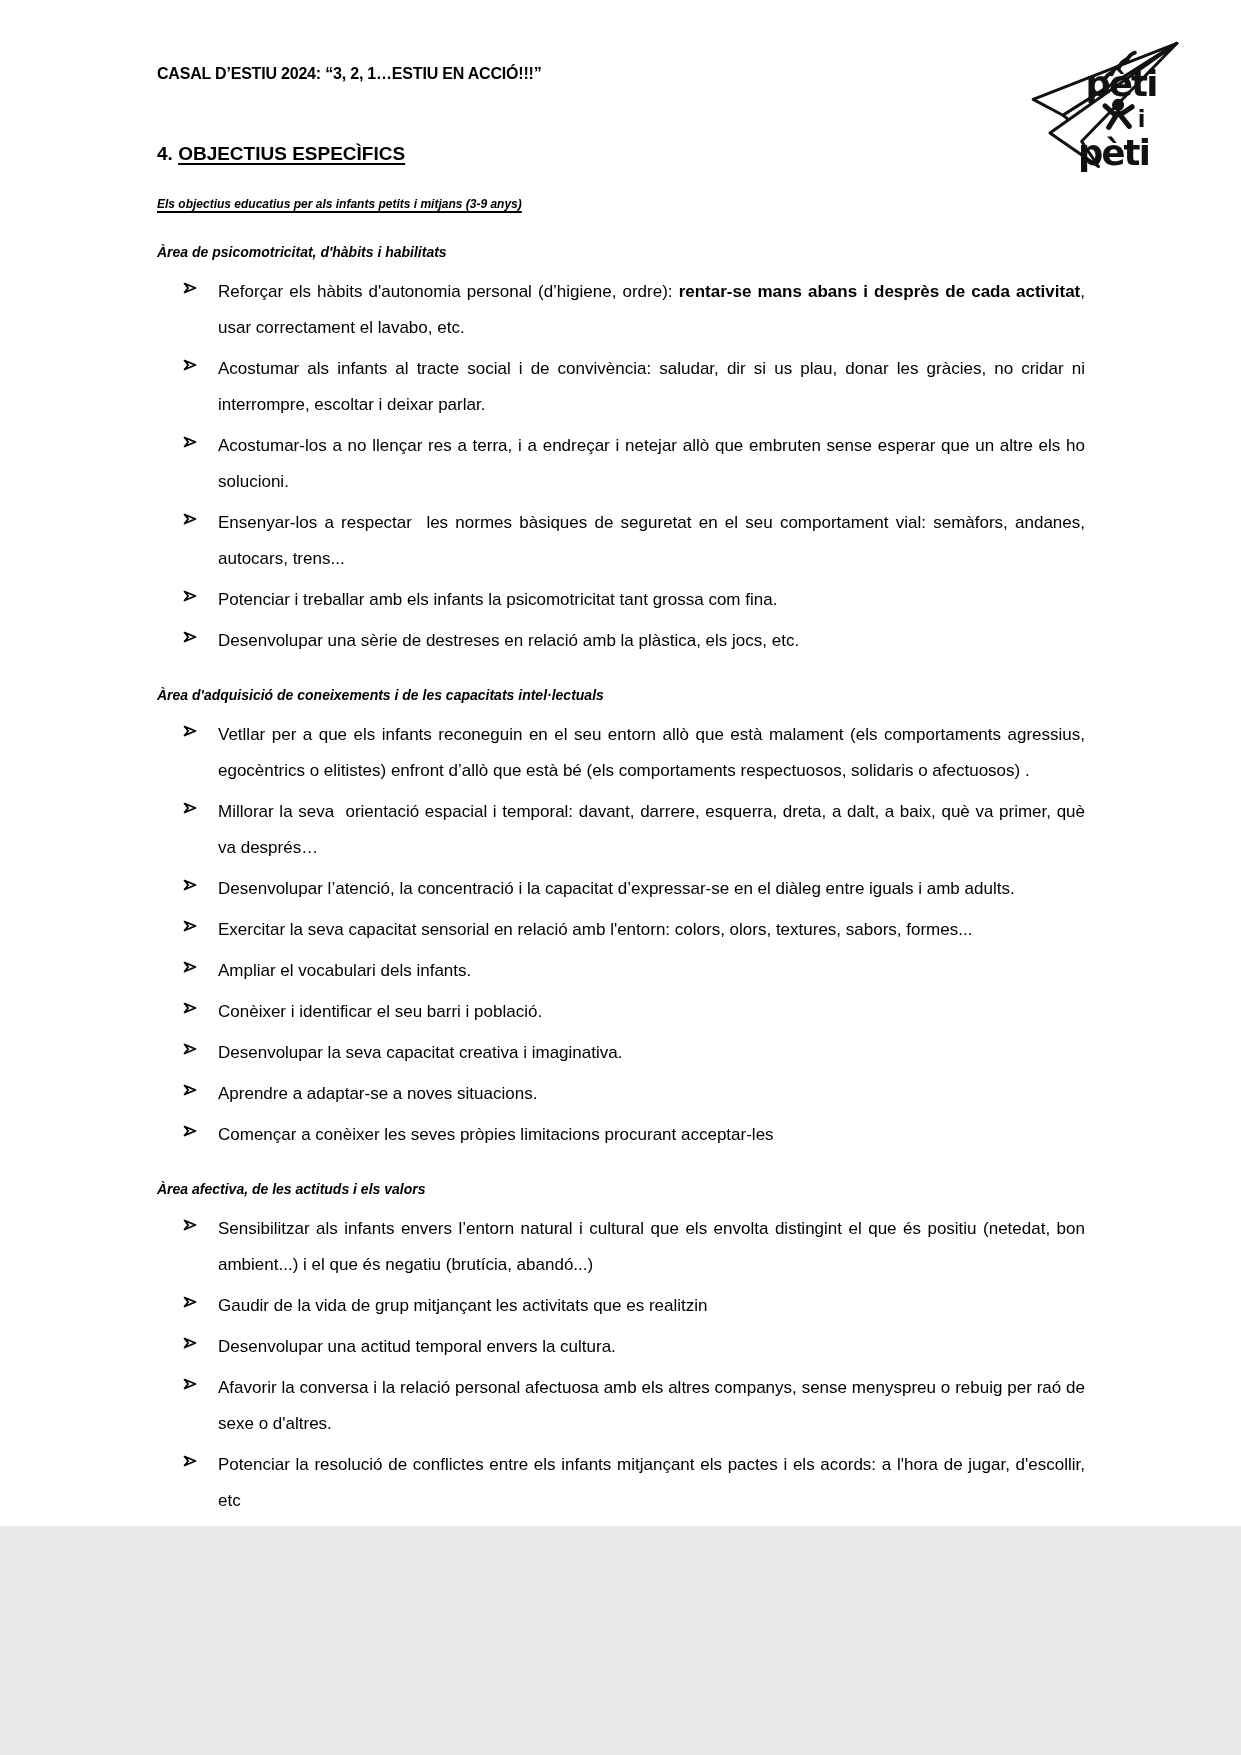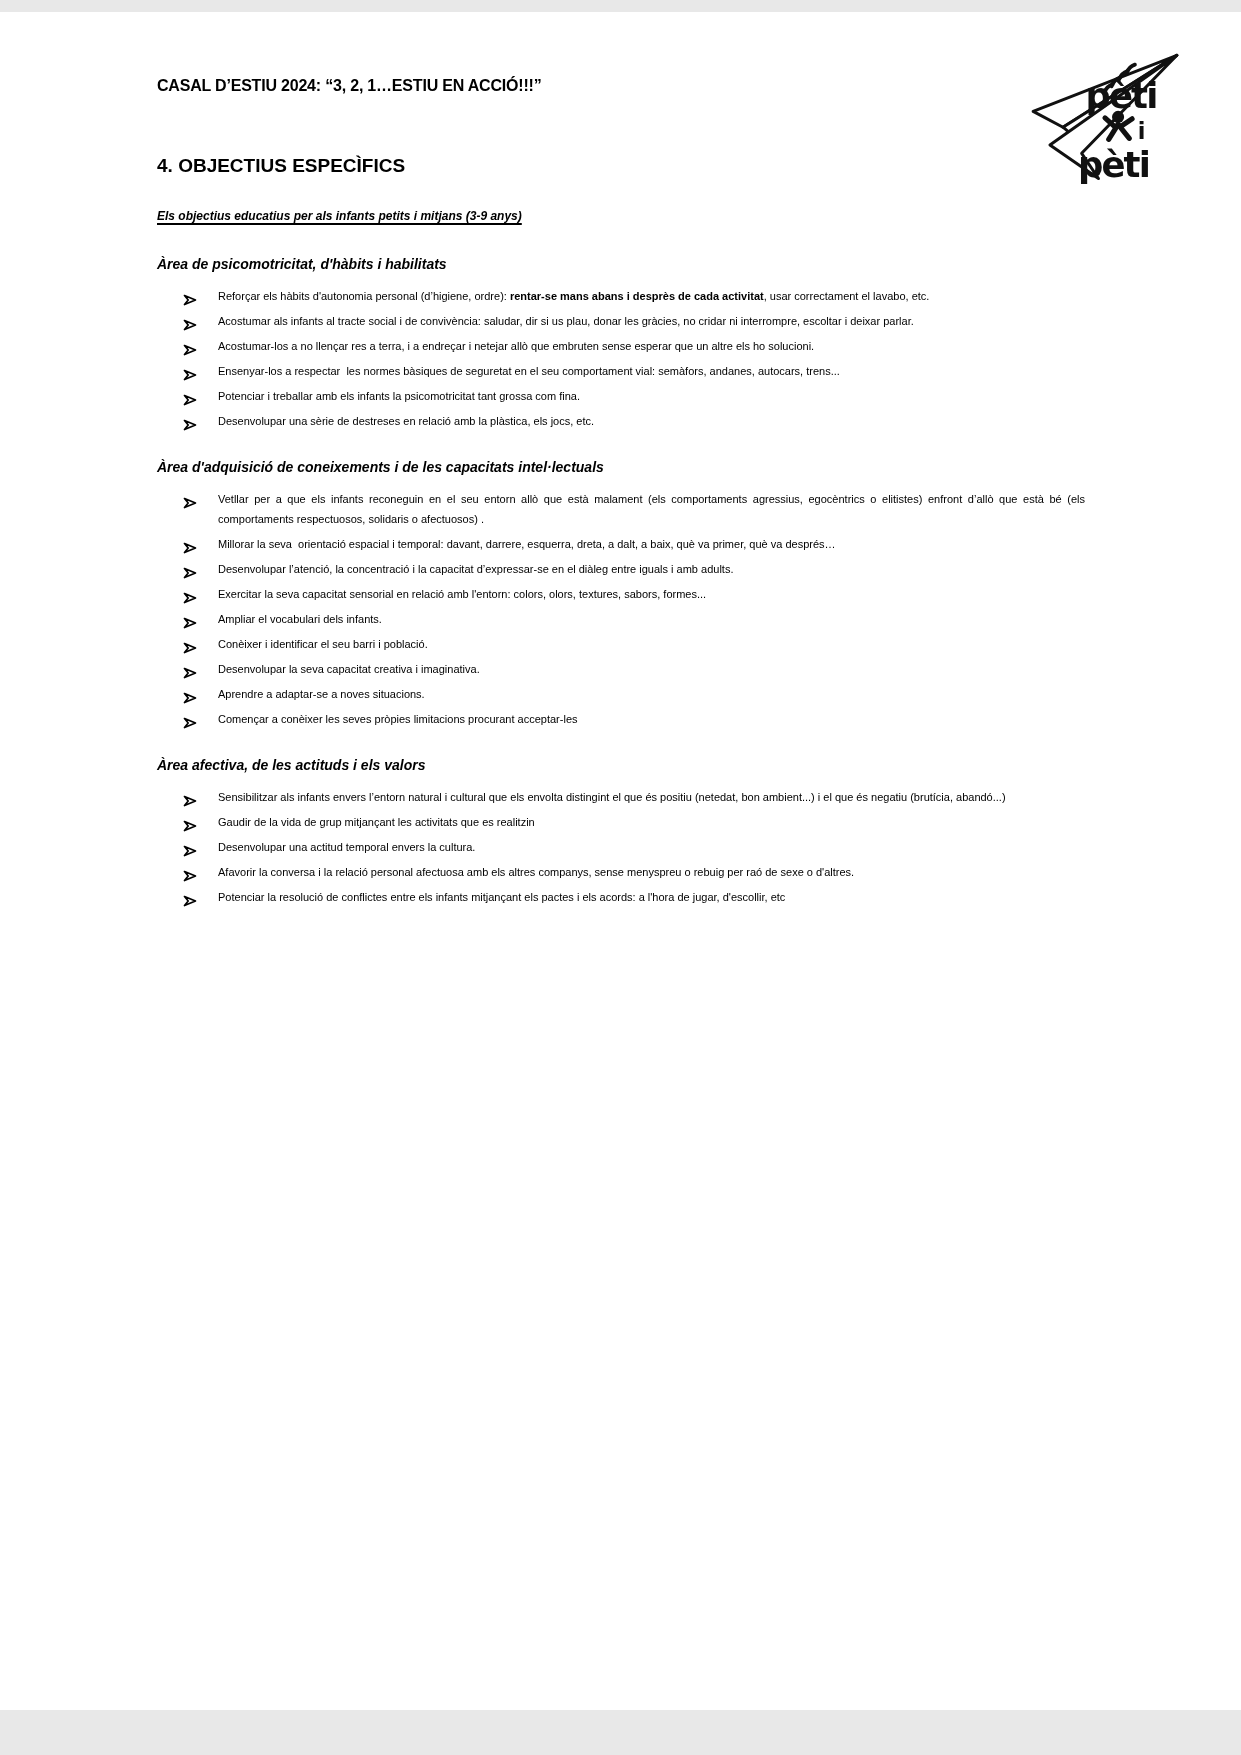--- a/index.html
+++ b/index.html
@@ -1,19 +1,19 @@
 <!DOCTYPE html>
 <html><head>
 <meta charset="utf-8">
 <style>
   html,body{margin:0;padding:0;background:#e8e8e8;}
   .page{
     position:relative;
-    width:1241px;height:1698px;
-    margin:12px auto;
+    width:1241px;height:1526px;
+    margin:0 auto;
     background:#ffffff;
     color:#000;
     font-family:"Liberation Sans", sans-serif;
     overflow:hidden;
     box-sizing:border-box;
     padding:0 156px 0 157px;
   }
   .doc-header{
     margin-top:64px;
     font-size:16px;
@@ -26,20 +26,21 @@
     top:34px;right:56px;
     width:160px;height:140px;
   }
   .main-heading{
     margin-top:58px;
     font-size:19px;
     font-weight:bold;
     line-height:24px;
   }
   .main-heading .u{
+    text-decoration:underline;
     text-decoration-thickness:2px;
     text-underline-offset:3px;
   }
   .subtitle{
     margin-top:26px;
     font-size:12px;
     font-weight:bold;
     font-style:italic;
     line-height:24px;
     text-decoration:underline;
@@ -50,22 +51,22 @@
     margin:24px 0 10px 0;
     font-size:14px;
     font-weight:bold;
     font-style:italic;
     line-height:24px;
   }
   .bullet-item{
     position:relative;
     padding-left:61px;
     margin-bottom:5px;
-    font-size:11px;
-    line-height:20px;
+    font-size:17px;
+    line-height:36px;
     text-align:justify;
   }
   .bullet-item .bi{
     position:absolute;
     left:26px;top:8px;
     width:14px;height:12px;
   }
   .bullet-text .b{font-weight:bold;}
   .logo text{
     font-family:"DejaVu Sans", sans-serif;

